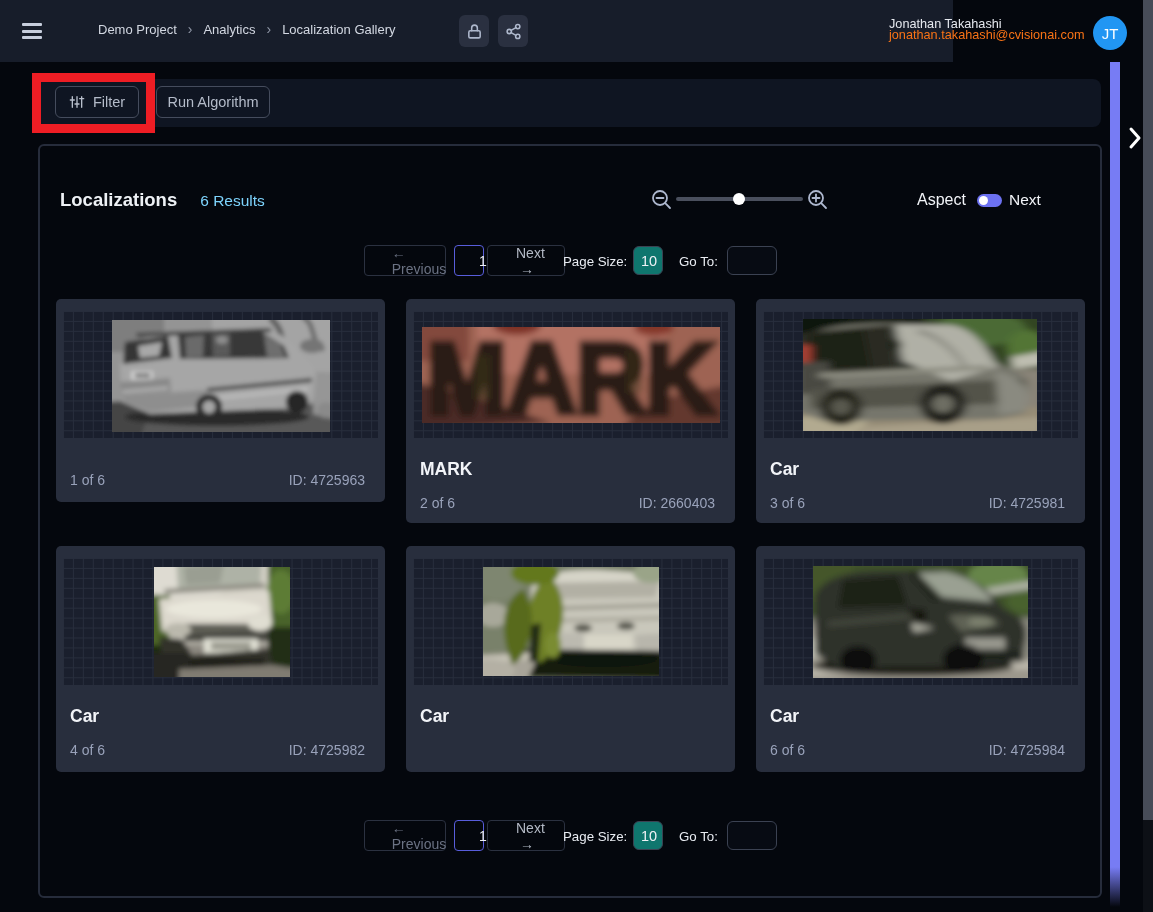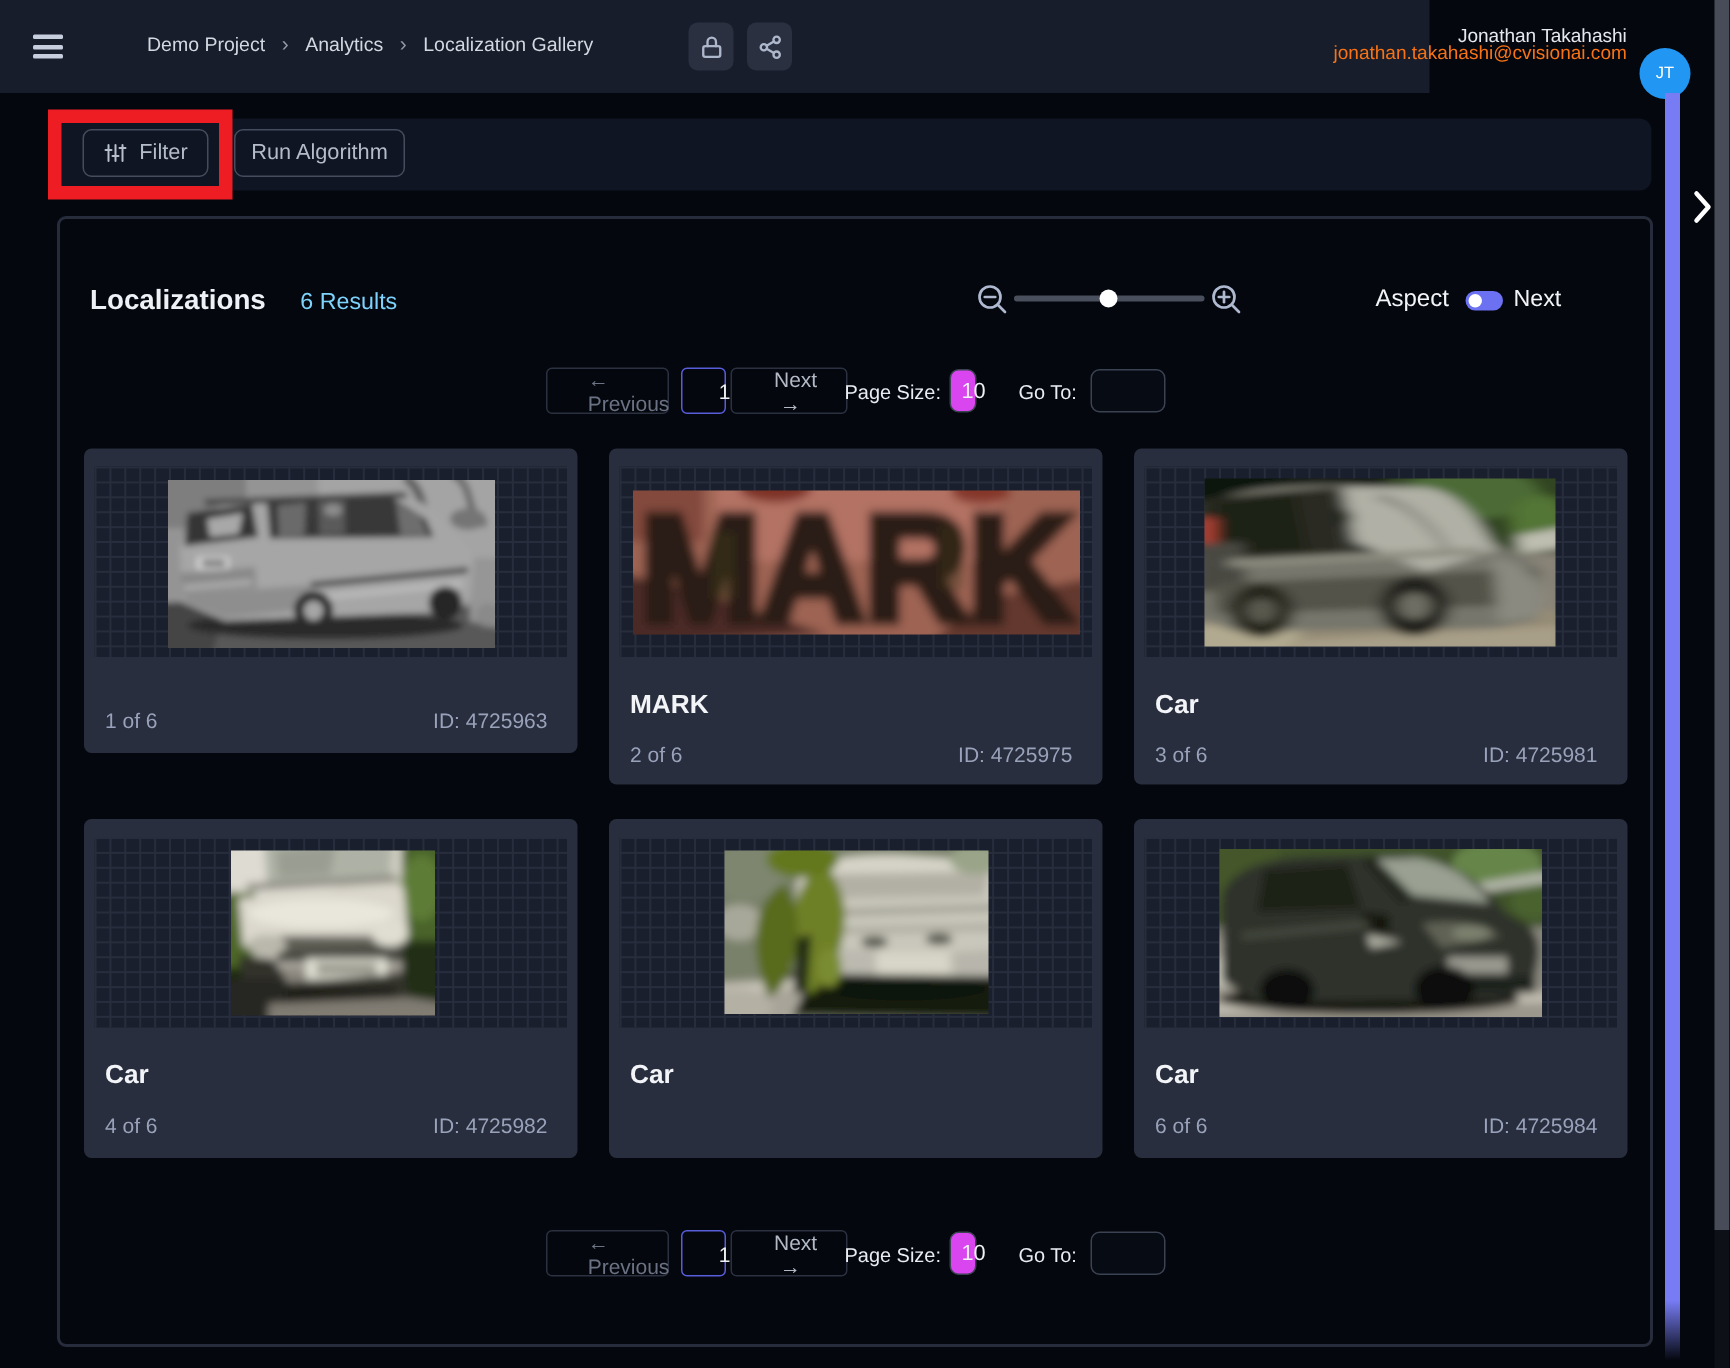--- a/index.html
+++ b/index.html
@@ -1,28 +1,28 @@
 <!DOCTYPE html>
 <html><head>
 <meta charset="utf-8">
 <style>
 * { margin:0; padding:0; box-sizing:border-box; }
 html,body { width:1153px; height:912px; background:#04070d; overflow:hidden; }
 body { font-family:"Liberation Sans", sans-serif; position:relative; }
 .abs { position:absolute; }
 
 
-#header { position:absolute; left:0; top:0; width:953px; height:62px; background:#171d2a;text-align:right; }
+#header { position:absolute; left:0; top:0; width:953px; height:62px; background:#171d2a; }
 .hbar { position:absolute; left:22px; width:20px; height:3px; background:#c7cedd; border-radius:1px; }
 #crumbs { position:absolute; left:98px; top:21px; font-size:13px; color:#d3d8e2; }
 #crumbs .sep { color:#9299a9; margin:0 11px; font-size:14px; }
 .hbtn { position:absolute; top:15px; width:30px; height:32px; background:#2a3040; border-radius:6px; display:flex; align-items:center; justify-content:center; }
 #uinfo { position:absolute; left:889px; top:18.6px; font-size:12.7px; color:#e6e9ef; line-height:11.8px; }
 #uinfo .em { color:#f97316; }
-#avatar { position:absolute; left:1093px; top:32px; width:34px; height:34px; border-radius:50%; background:#2196f3; color:#fff; font-size:11px; display:flex; align-items:center; justify-content:center; }
+#avatar { position:absolute; left:1093px; top:16px; width:34px; height:34px; border-radius:50%; background:#2196f3; color:#fff; font-size:15px; display:flex; align-items:center; justify-content:center; }
 
 
 #pbar { position:absolute; left:1110px; top:62px; width:10px; height:850px;
   background:linear-gradient(to bottom, #777cf4 0px, #777cf4 805px, rgba(119,124,244,0) 845px); }
 #sbtrack { position:absolute; left:1143px; top:0; width:10px; height:912px; background:#0d1016; }
 #sbthumb { position:absolute; left:1143px; top:0; width:10px; height:820px; background:#474c58; }
 #chev { position:absolute; left:1126px; top:126px; }
 
 
 #toolbar { position:absolute; left:38px; top:79px; width:1063px; height:48px; background:#0f1522; border-radius:8px; }
@@ -47,21 +47,21 @@
 
 
 .pg { position:absolute; left:0; top:0; width:1153px; height:31px; }
 .pbtn { position:absolute; height:31px; border:1px solid #2b3140; border-radius:4px; font-size:14px; display:flex; align-items:center; justify-content:center; background:transparent;padding-left:28px; }
 .pprev { left:364px; width:82px; color:#6b7283; }
 .pone { left:454px; width:29px; border-color:#585ddb; color:#eef0f4; }
 .pnext { left:487px; width:78px; color:#b3b9c5; }
 .plabel { position:absolute; top:9px; font-size:13.3px; color:#e9ecf2; }
 .psize { left:563px; }
 .pgoto { left:679px; }
-.psel { position:absolute; left:633px; top:1px; width:18px; height:29px; border:1px solid #3b4252; border-radius:6px; background:#d946ef; color:#f0f2f6; font-size:14.5px; display:flex; align-items:center; padding-left:7px; gap:4px; }
+.psel { position:absolute; left:633px; top:1px; width:30px; height:29px; border:1px solid #3b4252; border-radius:6px; background:#0f766e; color:#f0f2f6; font-size:14.5px; display:flex; align-items:center; padding-left:7px; gap:4px; }
 .pinput { position:absolute; left:727px; top:1px; width:50px; height:29px; border:1px solid #3b4252; border-radius:6px; background:#070b13; }
 
 
 .card { position:absolute; width:329px; background:#282e3d; border-radius:5px; }
 .media { position:absolute; left:7px; top:12px; width:315px; height:127px; background-color:#1a1f2d;
   background-image:linear-gradient(to right, #272d3c 1px, transparent 1px), linear-gradient(to bottom, #272d3c 1px, transparent 1px);
   background-size:9.95px 9.95px; }
 .media svg { position:absolute; }
 .clabel { position:absolute; left:14px; top:160px; font-size:17.5px; font-weight:bold; color:#f2f4f8; }
 .cmeta { position:absolute; left:14px; right:20px; font-size:14px; color:#99a2ba; }
@@ -215,21 +215,21 @@
       <rect x="-8" y="-8" width="55" height="42" fill="#83493c"></rect>
       <ellipse cx="95" cy="-2" rx="24" ry="10" fill="#7e3226"></ellipse>
       <ellipse cx="232" cy="0" rx="20" ry="9" fill="#85382a"></ellipse>
       <text x="149" y="86" text-anchor="middle" textLength="288" lengthAdjust="spacingAndGlyphs" font-family="Liberation Sans, sans-serif" font-weight="bold" font-size="100" fill="#2a1e14" stroke="#2a1e14" stroke-width="7">MARK</text>
       <path d="M52 28 L68 28 L68 72 L52 72 Z" fill="#38381e" opacity="0.45"></path>
       <path d="M204 24 L220 24 L220 66 L204 66 Z" fill="#3a3820" opacity="0.4"></path>
     </g>
   </svg>
     </div>
   <div class="clabel">MARK</div>
-  <div class="cmeta" style="top:196px;">2 of 6<span class="rid">ID: 4725975</span></div>
+  <div class="cmeta" style="top:196px;">2 of 6<span class="rid">ID: 2660403</span></div>
 </div>
 
 <div class="card" style="left:756px; top:299px; height:224px;">
   <div class="media">
       <svg style="left:40px; top:8px;" width="234" height="112" viewBox="0 0 234 112">
     <defs>
           <filter id="b3" x="-20%" y="-20%" width="140%" height="140%">
             <feGaussianBlur stdDeviation="5 2.6"></feGaussianBlur>
           </filter>
         </defs>

